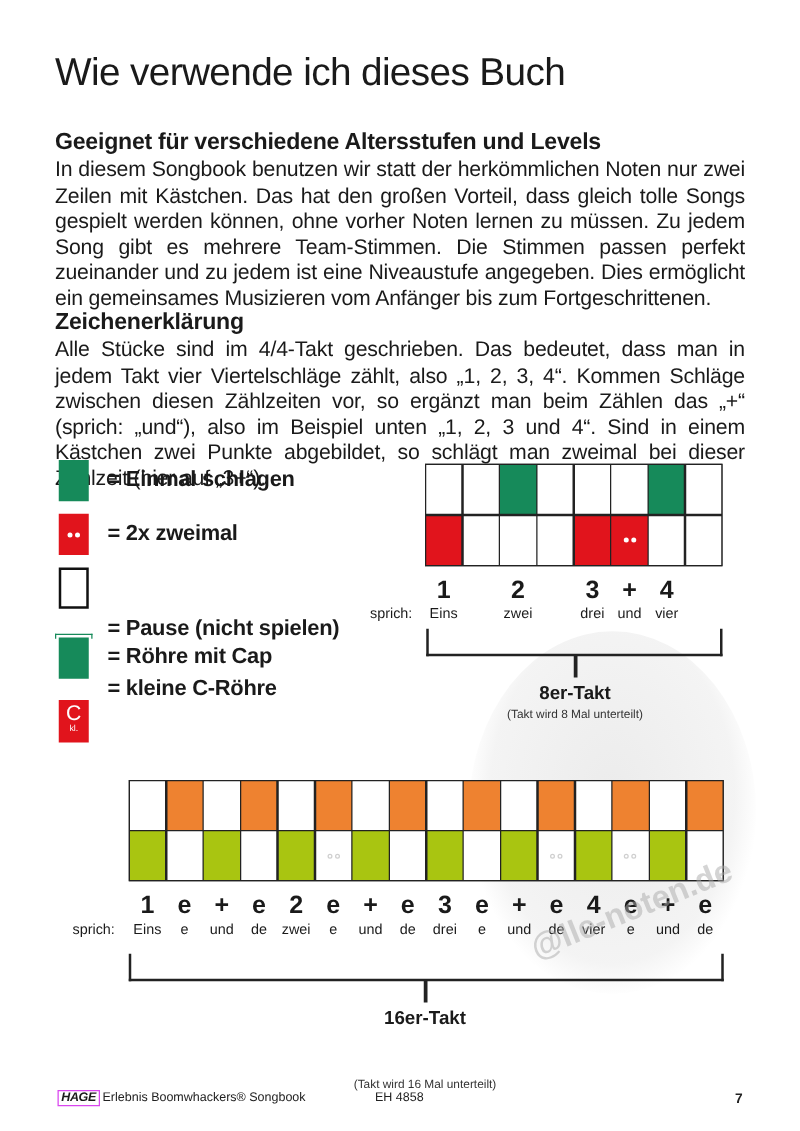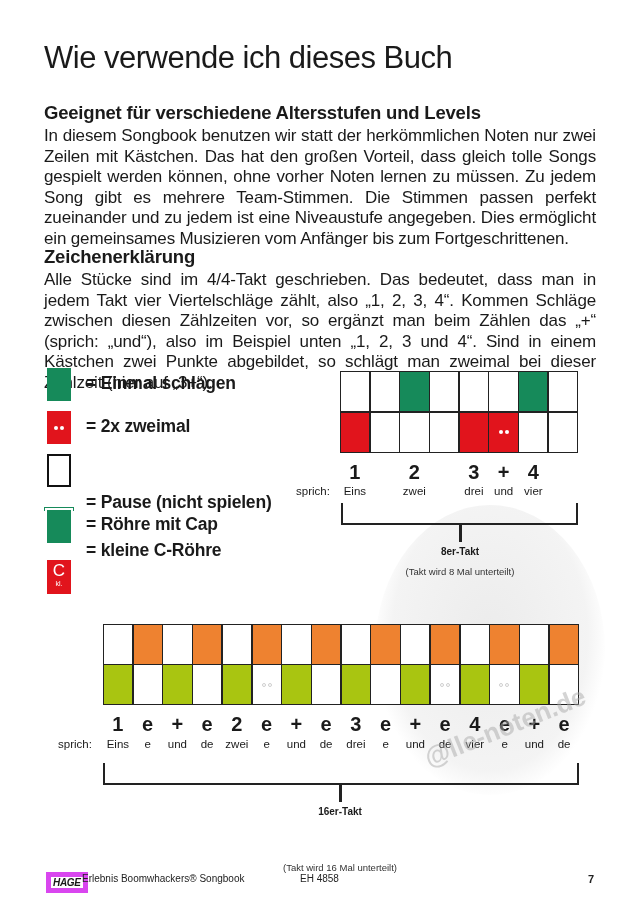--- a/index.html
+++ b/index.html
@@ -25,28 +25,28 @@
   .cell { background: #fff; display:flex; align-items:center; justify-content:center; }
   .c-green { background: #168a5a; }
   .c-red { background: #e1141c; }
   .c-orange { background: #ee8230; }
   .c-lime { background: #a9c511; }
   .count-big { position:absolute; font-size: 20px; font-weight: bold; transform: translateX(-50%); text-align:center; }
   .count-small { position:absolute; font-size: 11.5px; transform: translateX(-50%); text-align:center; white-space:nowrap; }
   .sprich { position:absolute; font-size: 11.5px; }
   .bracket { position:absolute; border: 2.5px solid #222; border-top: none; box-sizing: border-box; }
   .stem { position:absolute; width: 2.5px; background: #222; }
-  .takt-title { position:absolute; font-size: 10px; font-weight: bold; transform: translateX(-50%); white-space: nowrap; text-align: right; }
+  .takt-title { position:absolute; font-size: 15px; font-weight: bold; transform: translateX(-50%); white-space: nowrap; text-align: right; }
   .takt-sub { position:absolute; font-size: 9.5px; transform: translateX(-50%); white-space: nowrap; color:#333; }
   .watermark { position:absolute; left: 375px; top: 505px; width: 230px; height: 290px; border-radius: 50%;
                background: radial-gradient(ellipse at 50% 45%, rgba(200,200,200,0.35) 0%, rgba(210,210,210,0.25) 60%, rgba(255,255,255,0) 72%); pointer-events:none; }
   .wm-text { position:absolute; left: 420px; top: 745px; font-size: 26px; font-weight: bold; color: rgba(170,170,170,0.5);
              transform: rotate(-22deg); transform-origin: left top; white-space: nowrap; }
   .footer { position:absolute; top: 873px; font-size: 10px; color:#222; white-space: nowrap; text-align: right; }
-  .hage { position:absolute; left: 46px; top: 872px; font-size: 10px; font-weight: bold; font-style: italic; border: 5px solid #d946ef; padding: 0 2px; line-height: 11px; letter-spacing: -0.3px;}
+  .hage { position:absolute; left: 46px; top: 872px; font-size: 10px; font-weight: bold; font-style: italic; border: 1px solid #d946ef; padding: 0 2px; line-height: 11px; letter-spacing: -0.3px;}
 </style>
 </head>
 <body>
 
 <div class="watermark"></div>
 
 <div class="abs h1">Wie verwende ich dieses Buch</div>
 
 <div class="abs h2" style="top:102px;">Geeignet für verschiedene Altersstufen und Levels</div>
 <div class="abs para" style="top:126px;">In diesem Songbook benutzen wir statt der herkömmlichen Noten nur zwei Zeilen mit Kästchen. Das hat den großen Vorteil, dass gleich tolle Songs gespielt werden können, ohne vorher Noten lernen zu müssen. Zu jedem Song gibt es mehrere Team-Stimmen. Die Stimmen passen perfekt zueinander und zu jedem ist eine Niveaustufe angegeben. Dies ermöglicht ein gemeinsames Musizieren vom Anfänger bis zum Fortgeschrittenen.</div>

